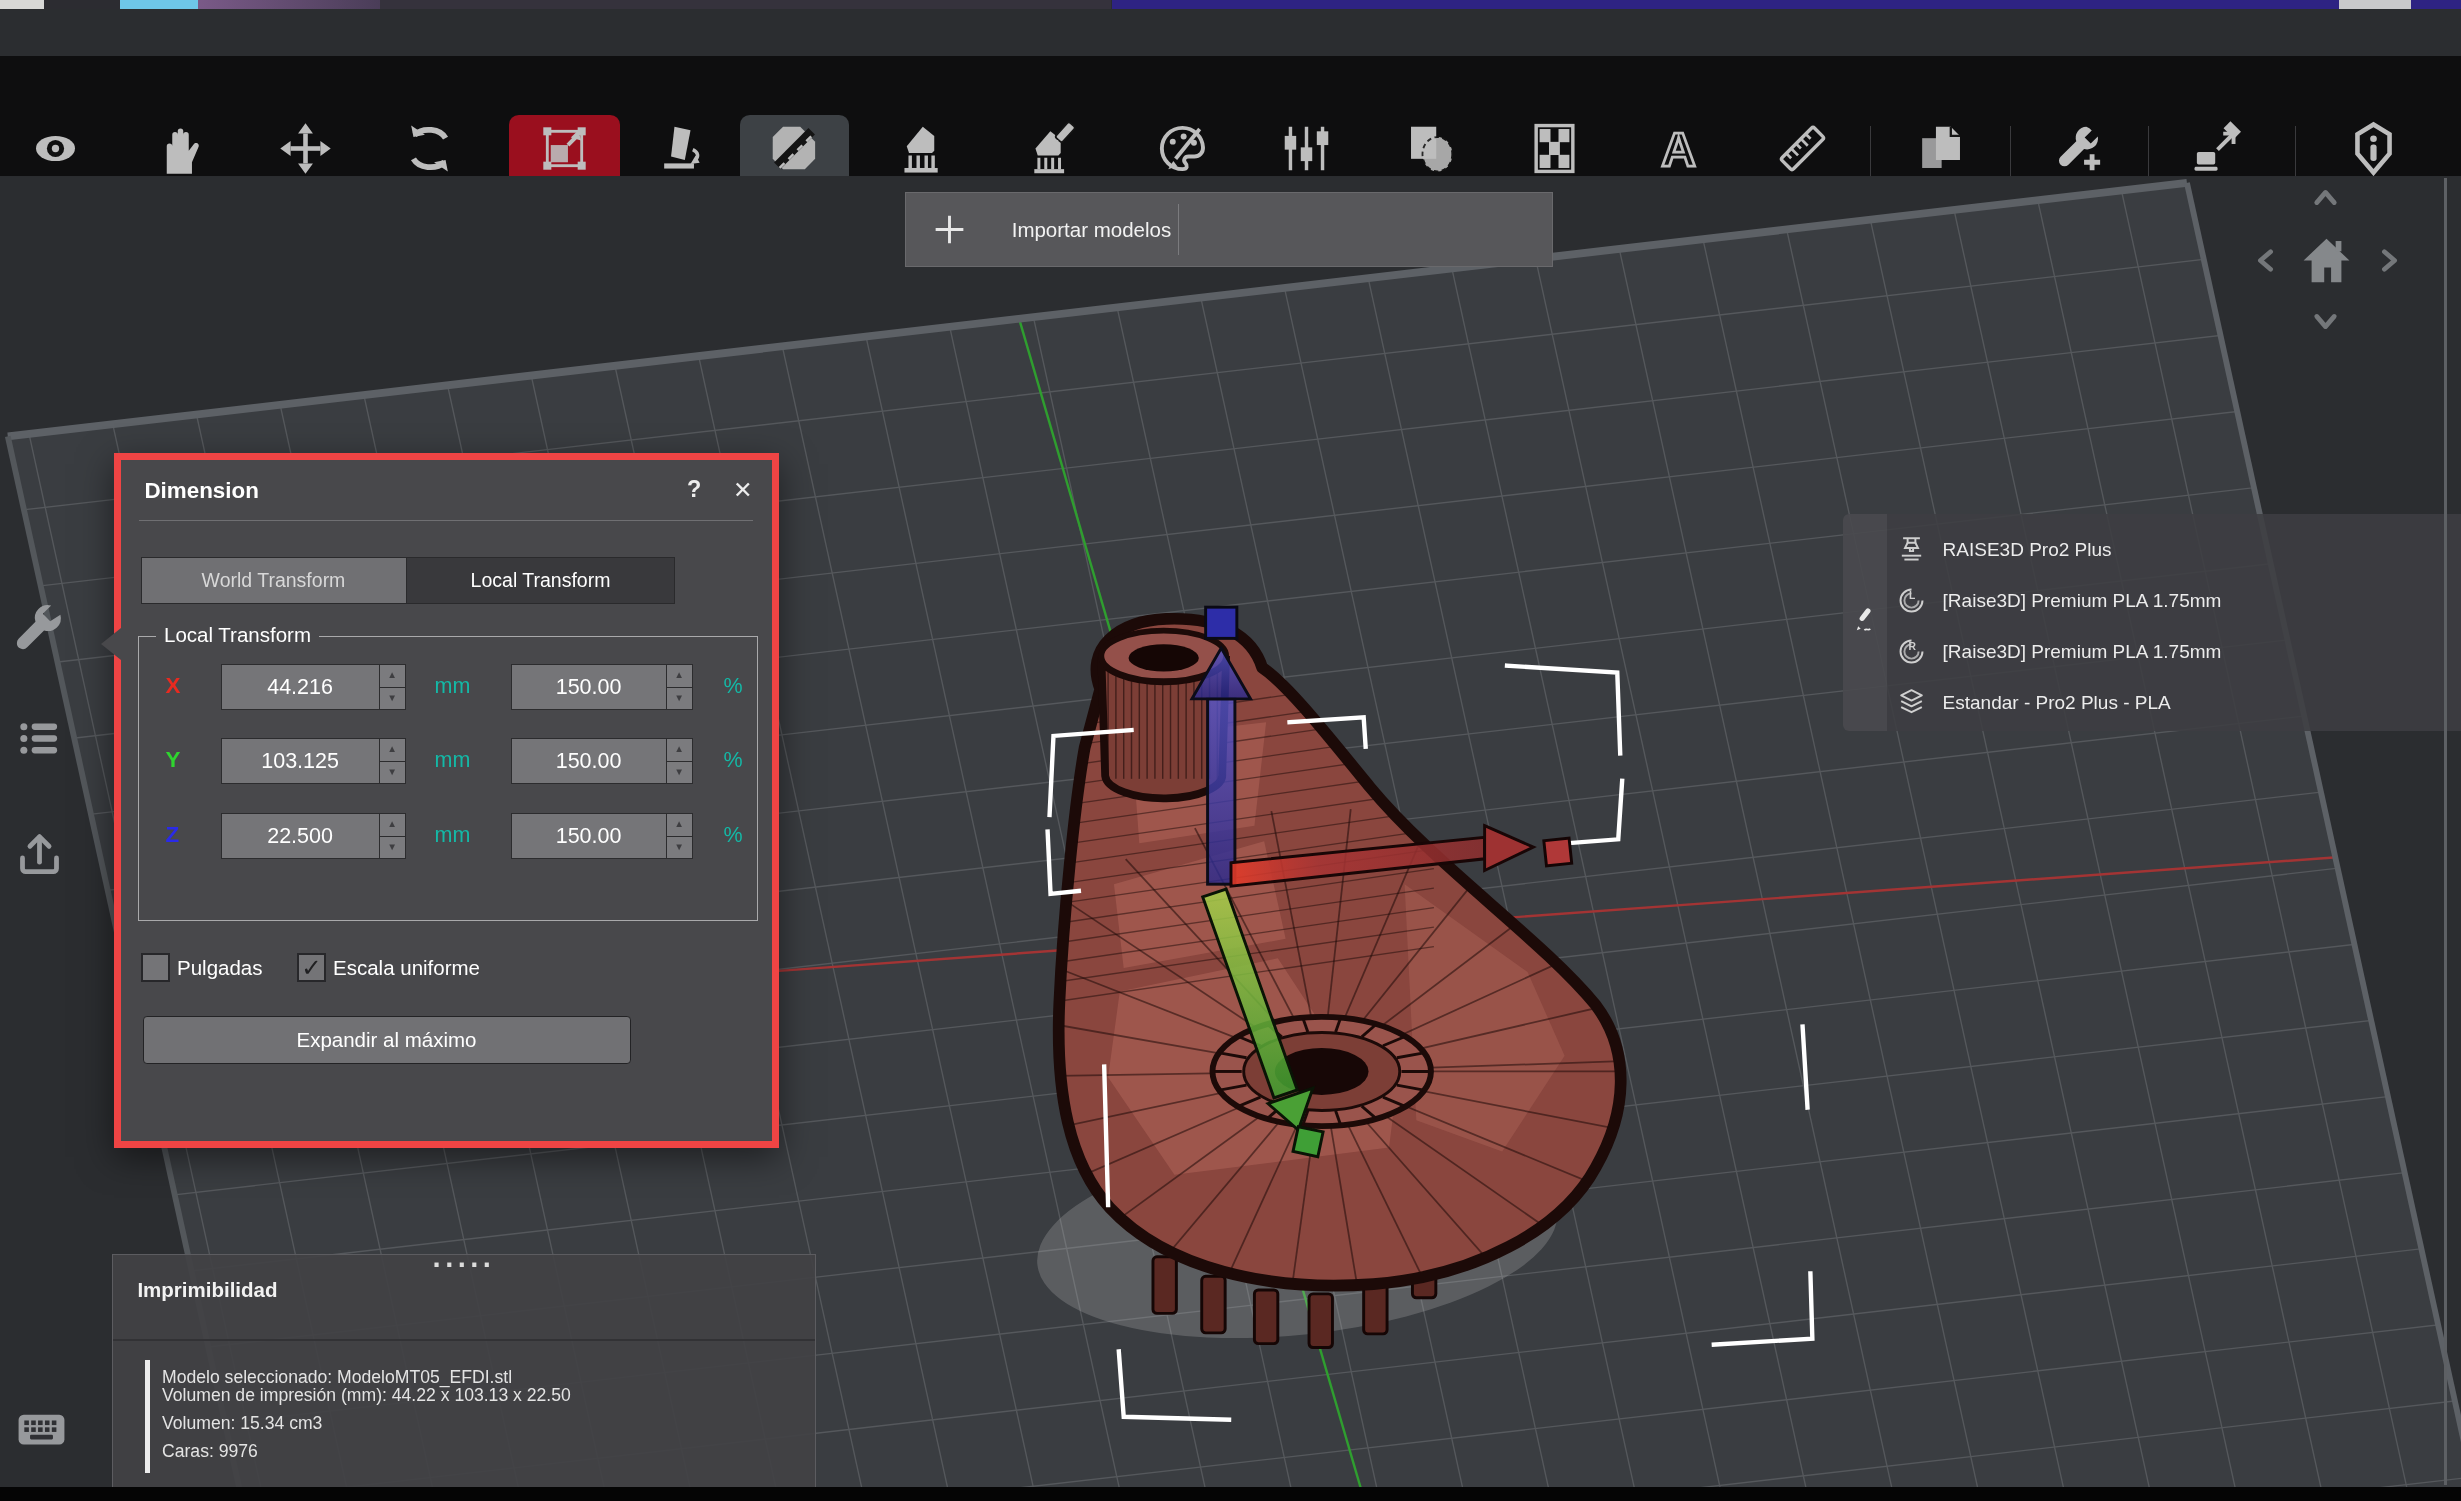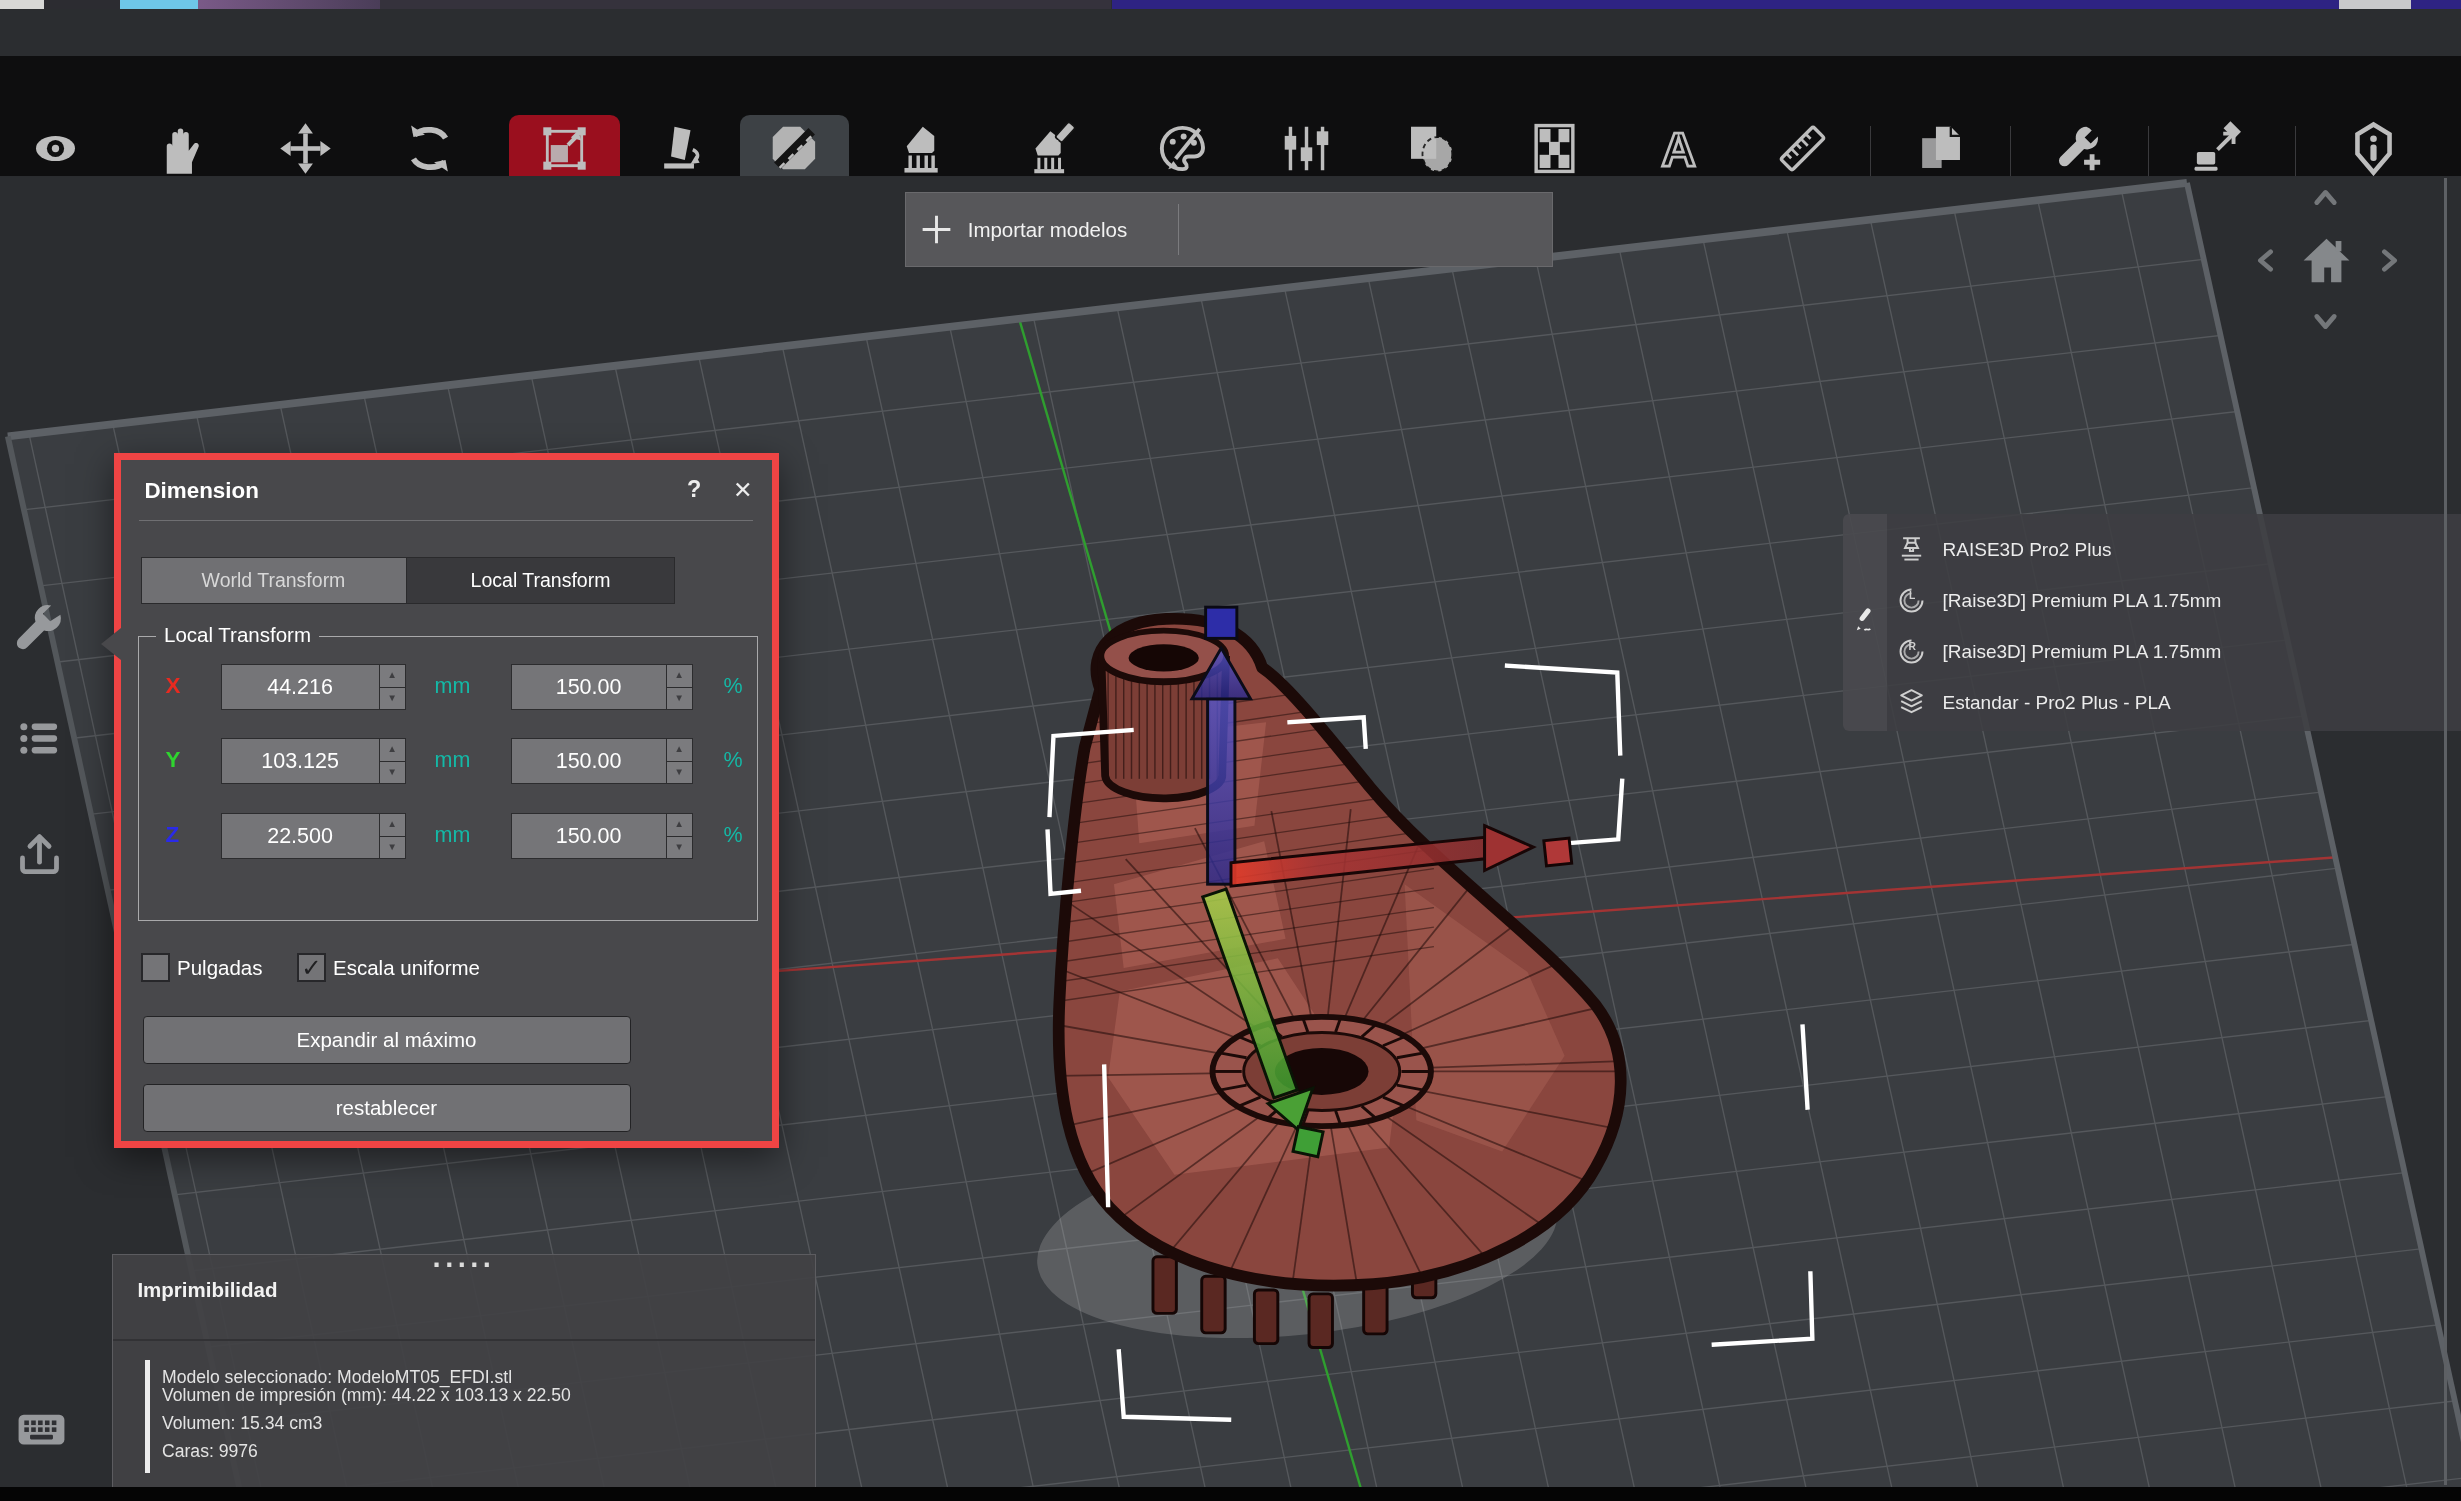--- a/index.html
+++ b/index.html
@@ -611,21 +611,21 @@
             <rect x="21" y="23" width="4" height="4"></rect>
             <rect x="27" y="23" width="4" height="4"></rect>
             <rect x="33" y="23" width="4" height="4"></rect>
             <rect x="14" y="29.5" width="20" height="4" rx="1"></rect>
           </g>
         </svg>
       </span>
     </div>
 
   <div id="actionbar">
-    <div class="ab-btn" style="padding-left:13px;width:272px;box-sizing:border-box;">
+    <div class="ab-btn" style="padding-left:26px;width:272px;box-sizing:border-box;gap:31px;">
       <span class="ab-icon">
           <svg style="display:block;width:100%;height:100%" viewBox="0 0 48 48" stroke="currentColor" stroke-width="4" fill="none">
             <path d="M24 5v38M5 24h38"></path>
           </svg>
         </span>
       <span class="ab-label">Importar modelos</span>
     </div>
     <div id="ab-div"></div>
   </div>
 
@@ -705,21 +705,20 @@
     <div class="cbrow">
       <div class="cb" style="left:19.5px"></div>
       <span class="cb-label" style="left:56px">Pulgadas</span>
       <div class="cb" style="left:176px">
           <span>✓</span>
         </div>
       <span class="cb-label" style="left:212px">Escala uniforme</span>
     </div>
 
     <div class="dlg-btn" style="top:556px">Expandir al máximo</div>
-    <div class="dlg-btn" style="top:624px">restablecer</div>
   </div>
 
   <div id="printerpanel">
     <div id="pp-strip"></div>
     <div id="pp-pencil">
         <svg style="display:block;width:100%;height:100%" viewBox="0 0 48 48">
           <g transform="rotate(38 22 17)">
             <rect x="17.5" y="2" width="9" height="26" rx="4.5" fill="currentColor"></rect>
           </g>
           <path d="M11 36l-2.5 7 7-2.5z" fill="currentColor"></path>

